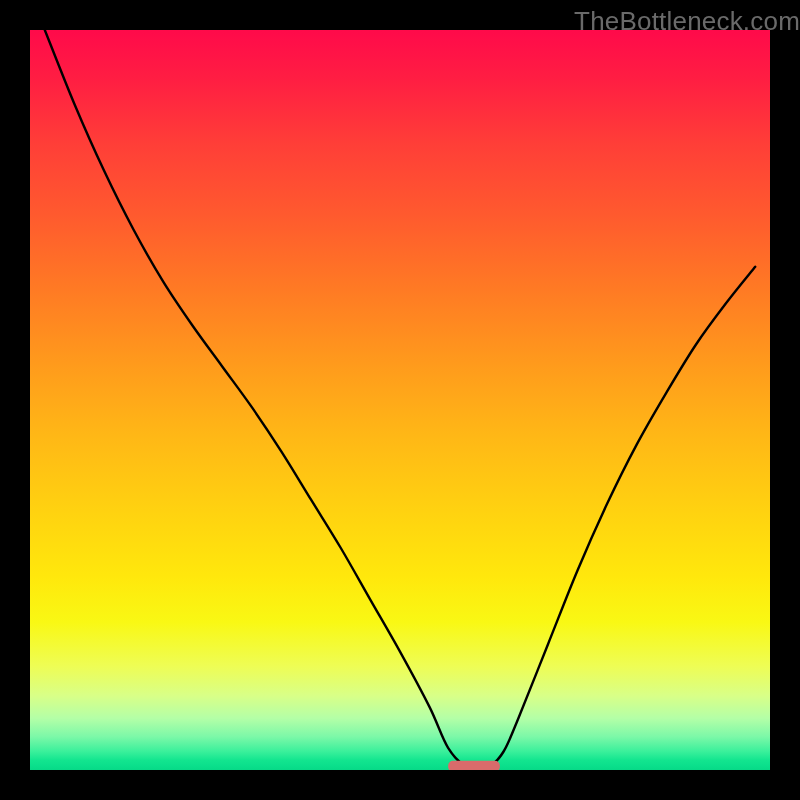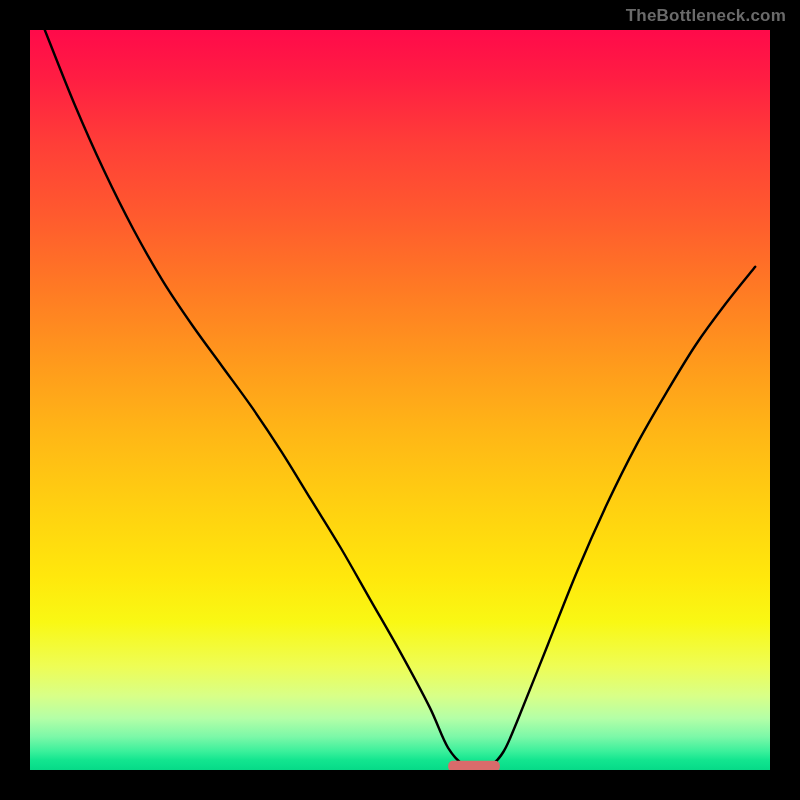--- a/index.html
+++ b/index.html
@@ -44,24 +44,24 @@
   }
   .curve-svg {
     position: absolute;
     inset: 0;
     width: 100%;
     height: 100%;
   }
   .watermark {
     position: absolute;
     top: 6px;
-    right: 14px;
+    right: 0;
     font-family: Arial, Helvetica, sans-serif;
-    font-size: 17px;
-    font-weight: 700;
+    font-size: 26px;
+    font-weight: 400;
     color: #6a6a6a;
     user-select: none;
     letter-spacing: 0.2px;
   }
 </style>
 </head>
 <body>
 
 <div class="stage">
 

